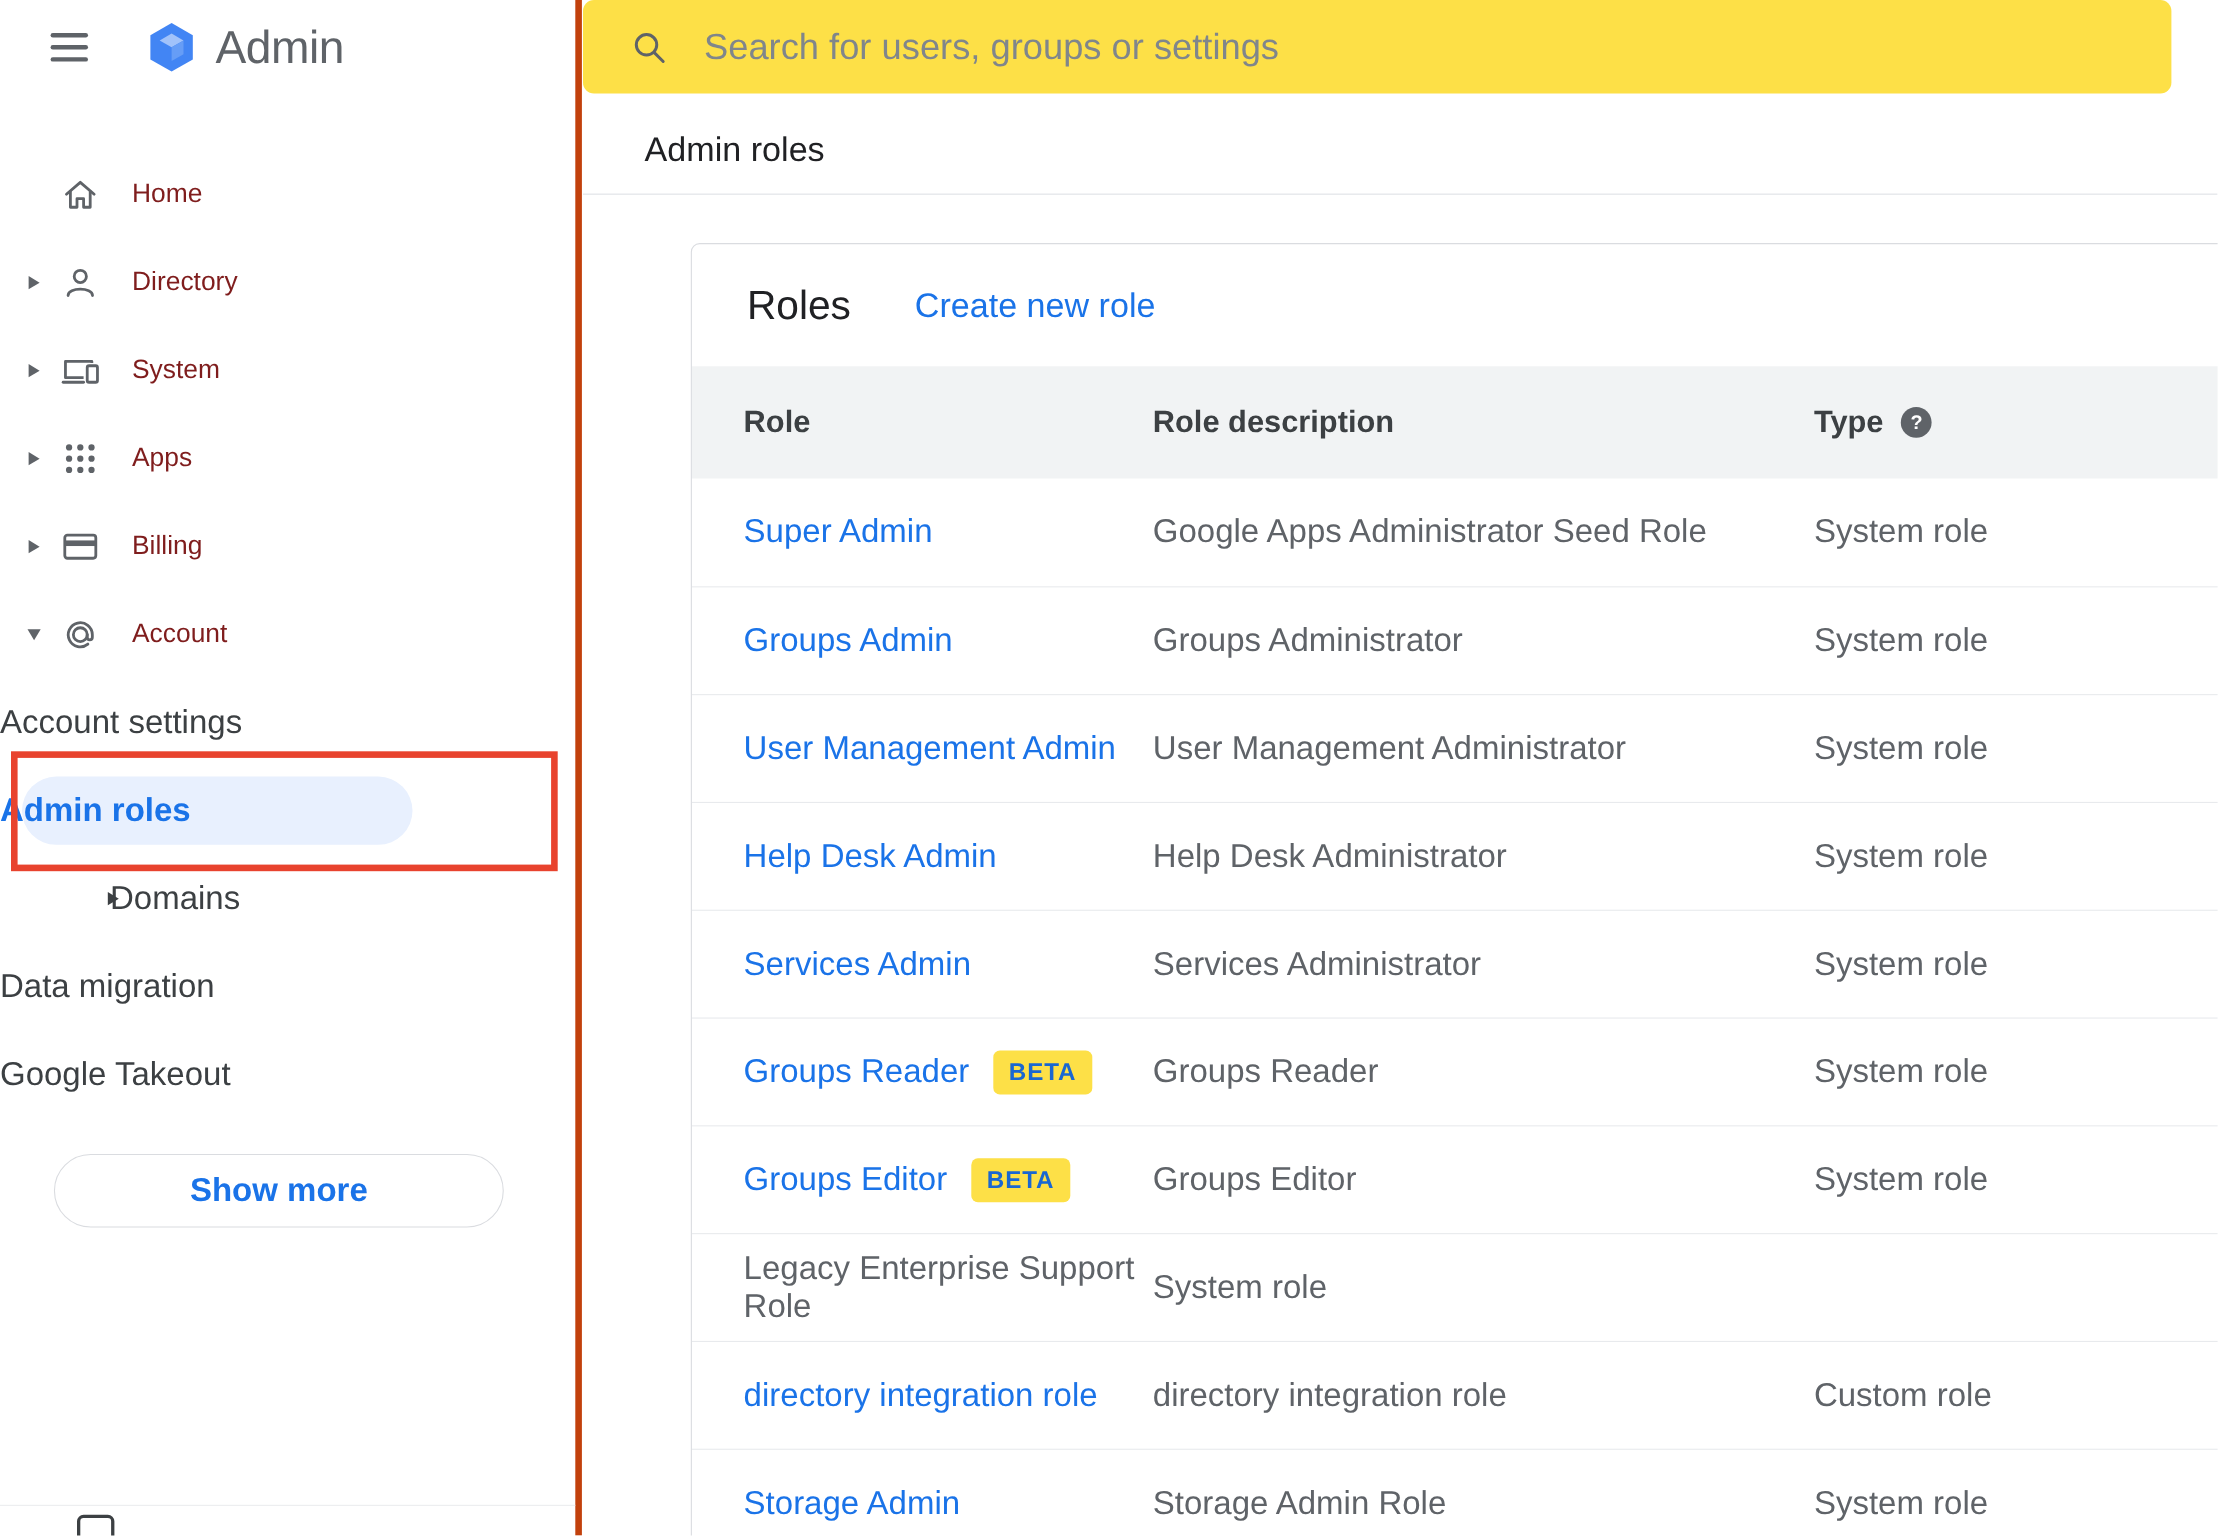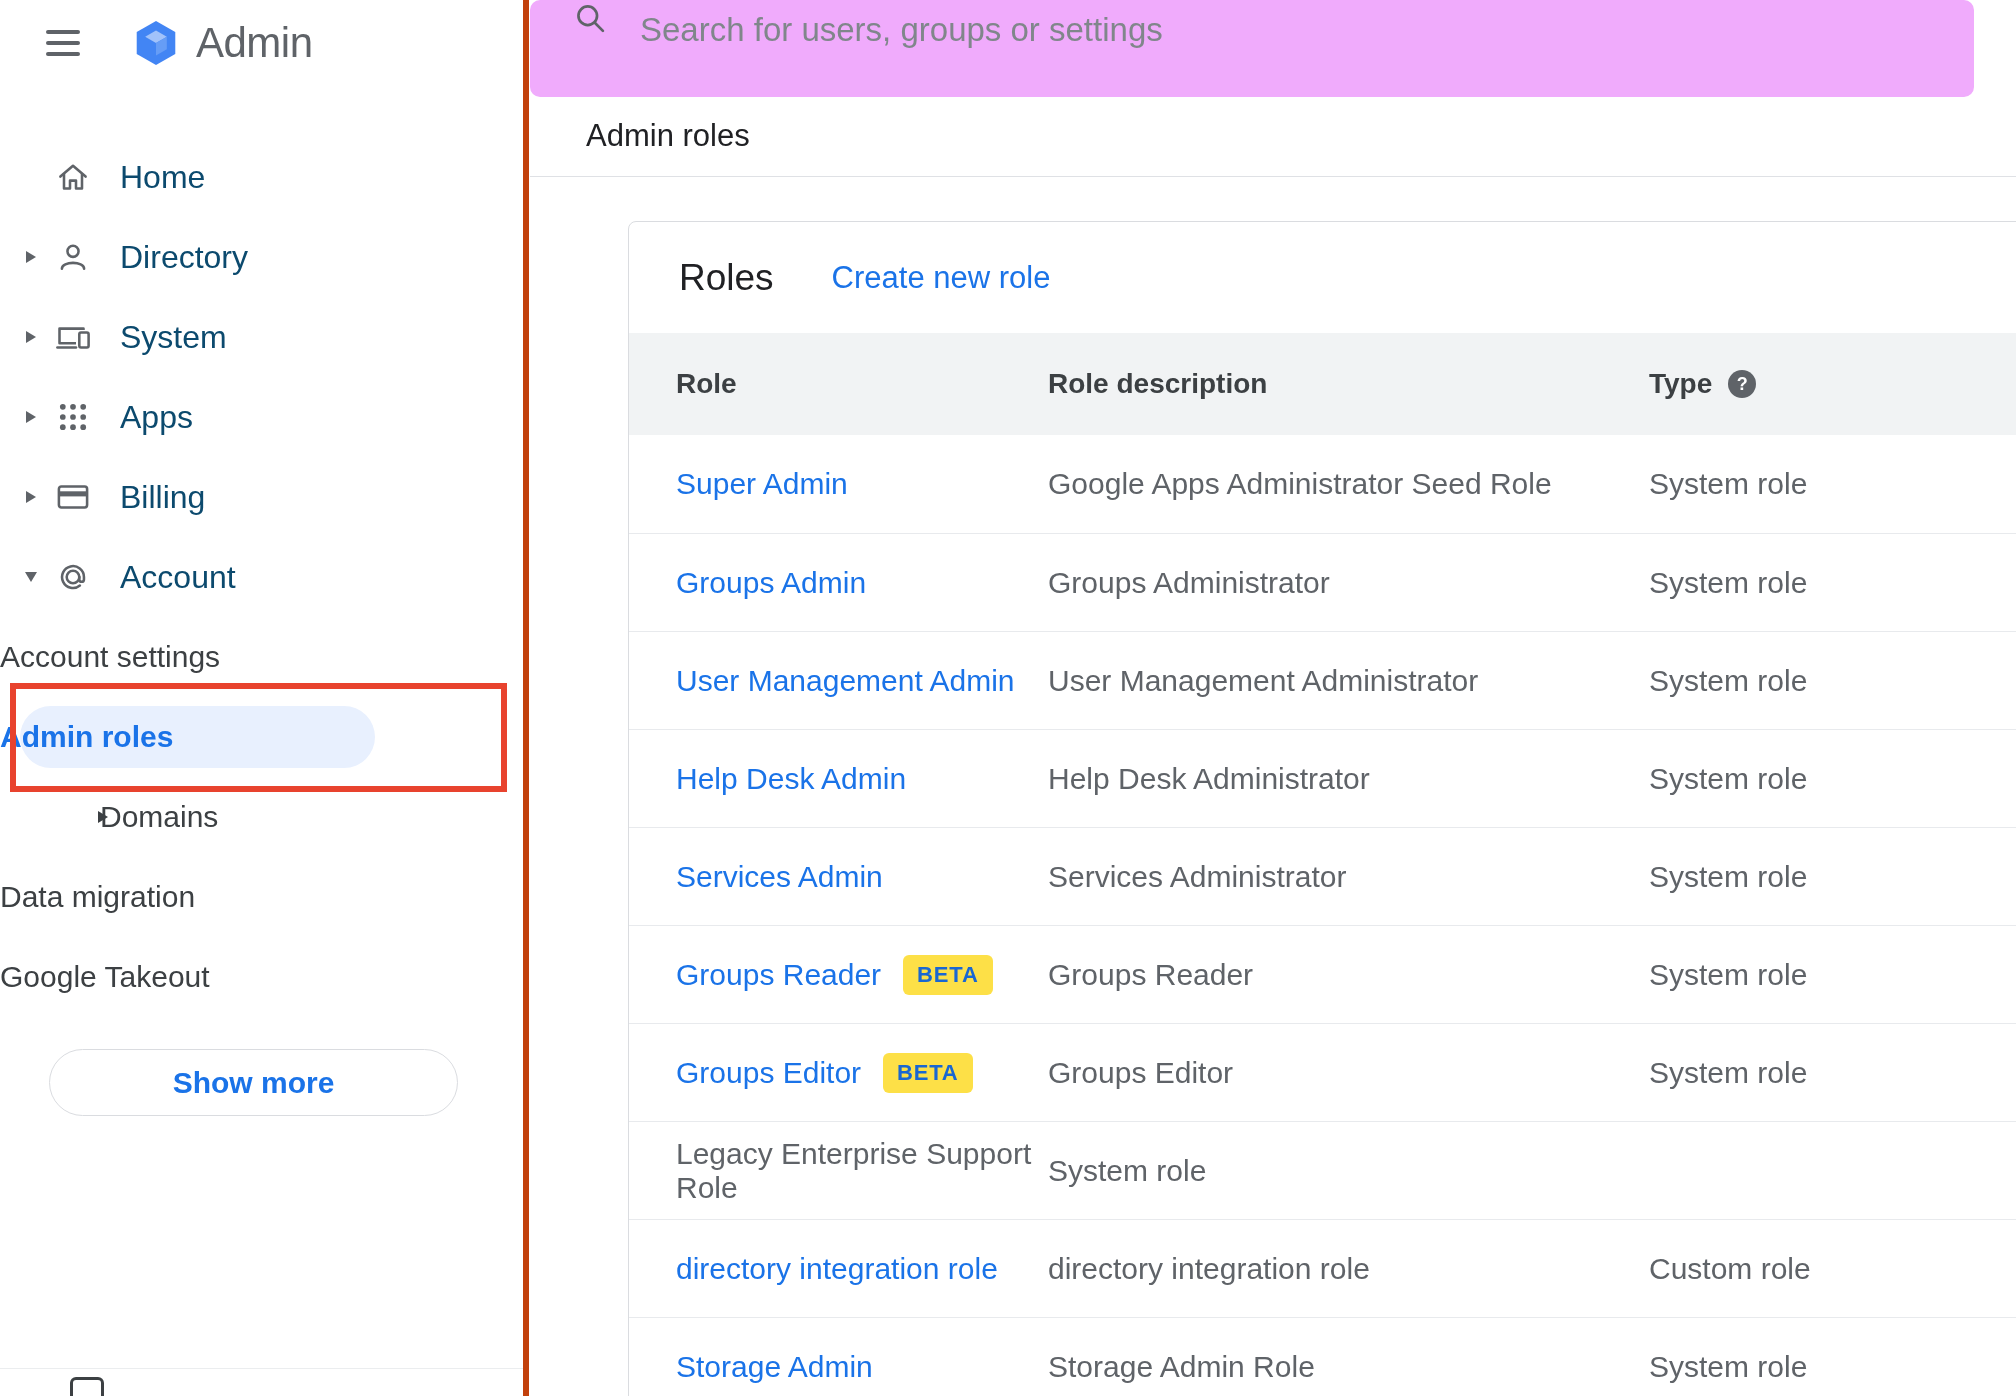--- a/index.html
+++ b/index.html
@@ -25,21 +25,21 @@
   .brand { margin-left: 14px; font-size: 42px; color: #5f6368; letter-spacing: -0.5px; }
 
   .nav { margin-top: 51px; }
   .nav-item { height: 80px; display:flex; align-items:center; padding-left: 14px; cursor:pointer; }
   .chev-slot { width: 34px; display:flex; justify-content:center; align-items:center; }
   .chev { width:0; height:0; }
   .chev-right { border-left: 10px solid #5f6368; border-top: 6px solid transparent; border-bottom: 6px solid transparent; }
   .chev-down  { border-top: 10px solid #5f6368; border-left: 6px solid transparent; border-right: 6px solid transparent; }
   .icon-slot { width: 38px; height: 38px; margin-left: 6px; display:flex; align-items:center; justify-content:center; }
   .icon-slot svg { width: 36px; height: 36px; }
-  .nav-label { margin-left: 28px; font-size: 32px; color: #0c4a6e; }
+  .nav-label { margin-left: 28px; font-size: 24px; color: #7f1d1d; }
 
   .sub-item { position: relative; height: 80px; display:flex; align-items:center; cursor:pointer; }
   .sub-label { position: relative; z-index: 2; font-size: 30px; color: #3c4043; }
   .sub-item.active .sub-label { color: #1a73e8; font-weight: bold; }
   .active-pill { position:absolute; left: 20px; width: 355px; top: 9px; bottom: 9px;
     background:#e8f0fe; border-radius: 40px; z-index: 1; }
   .sub-chev { position:absolute; left: 98px; top: 50%; transform: translateY(-50%);
     width:0; height:0; border-left: 10px solid #3c4043; border-top: 6px solid transparent; border-bottom: 6px solid transparent; }
   .sub-item .sub-chev + .sub-label { margin-left: 100px; }
   .annotation-box { position:absolute; left: 10px; right: 16px; top: -14px; bottom: -15px;
@@ -48,22 +48,22 @@
   .show-more { display:flex; align-items:center; justify-content:center;
     margin: 32px 0 0 49px; width: 409px; height: 67px;
     border: 1.5px solid #dadce0; border-radius: 34px; background:#fff;
     color: #1a73e8; font-size: 30px; font-weight: bold; cursor:pointer; }
 
   .sidebar-footer { position:absolute; left:0; right:0; bottom:0; border-top: 1px solid #ebedef; height: 28px; }
   .partial-icon { position:absolute; left: 70px; top: 8px; width: 34px; height: 36px;
     border: 3.5px solid #3c4043; border-radius: 6px; }
 
   
-  .searchbar { position:absolute; left: 530px; top: 0; width: 1444px; height: 97px;
-    background: #f0abfc; border-radius: 10px; display:flex; padding-left: 42px; }
+  .searchbar { position:absolute; left: 530px; top: 0; width: 1444px; height: 85px;
+    background: #fde047; border-radius: 10px; display:flex; align-items:center; padding-left: 42px; }
   .searchbar svg { width: 36px; height: 36px; flex: 0 0 auto; }
   .search-input { flex: 1; margin-left: 32px; border:none; outline:none; background:transparent;
     font-family: inherit; font-size: 33px; color: #3c4043; height: 60px; }
   .search-input::placeholder { color: #80868b; opacity: 1; }
 
   .breadcrumb { position:absolute; left: 586px; top: 118px; font-size: 31px; color: #202124; font-weight: 500; }
   .page-divider { position:absolute; left: 530px; right: 0; top: 176px; height: 1px; background: #dfe1e5; }
 
   
   .card { position:absolute; left: 628px; top: 221px; width: 1500px; height: 1300px;

